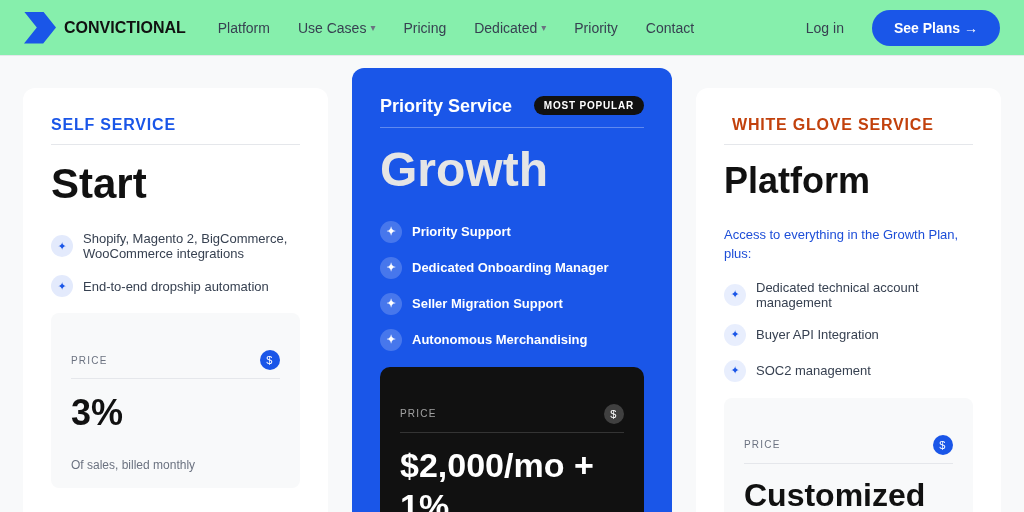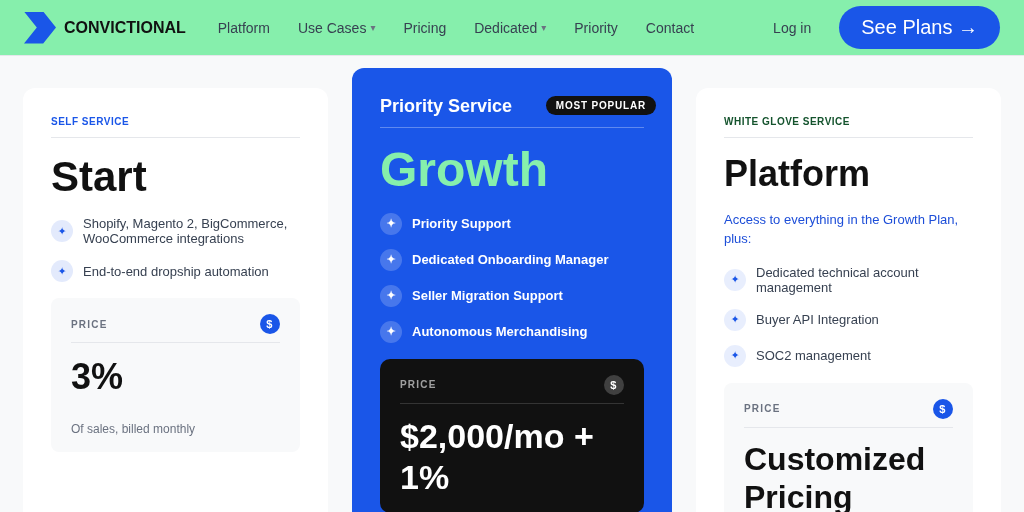--- a/index.html
+++ b/index.html
@@ -18,21 +18,21 @@
       background: #1a56e8;
       clip-path: polygon(0 0, 60% 0, 100% 50%, 60% 100%, 0 100%, 40% 50%);
     }
     .nav-links { display: flex; align-items: center; gap: 28px; }
     .nav-link { font-size: 14px; color: #374151; text-decoration: none; cursor: pointer; display: flex; align-items: center; gap: 4px; }
     .chevron { font-size: 10px; color: #6b7280; }
     .nav-right { display: flex; align-items: center; gap: 16px; }
     .login-btn { font-size: 14px; color: #374151; background: none; border: none; cursor: pointer; padding: 6px 12px; }
     .cta-btn {
       background: #1a56e8; color: #fff; border: none; border-radius: 24px;
-      padding: 10px 22px; font-size: 20px; font-weight: 400; cursor: pointer;
+      padding: 10px 22px; font-size: 14px; font-weight: 700; cursor: pointer;
       display: flex; align-items: center; gap: 6px;
     }
 
     
     .pricing-section {
       display: flex; justify-content: center; gap: 0;
       padding: 32px 24px 32px 24px;
       max-width: 1024px; margin: 0 auto;
     }
 
@@ -43,41 +43,41 @@
     }
     .plan-card.middle {
       background: #1a56e8; color: #fff; border-radius: 12px;
       width: 320px; margin: -20px 12px 0; z-index: 2;
       padding: 28px 28px 24px;
     }
     .plan-card.left { margin-right: 12px; }
     .plan-card.right { margin-left: 12px; }
 
     .plan-type {
-      font-size: 10px; font-weight: 700; letter-spacing: 0.05em; text-transform: uppercase;
+      font-size: 16px; font-weight: 700; letter-spacing: 0.05em; text-transform: uppercase;
       color: #1a56e8; margin-bottom: 10px;
     }
     .plan-card.middle .plan-type { color: #fff; font-size: 18px; font-weight: 600; letter-spacing: 0; text-transform: none; }
-    .plan-card.right .plan-type { color: #14532d; }
+    .plan-card.right .plan-type { color: #c2410c; margin-left: 8px; }
 
     .most-popular-badge {
-      position: absolute; top: 28px; right: 16px;
+      position: absolute; top: 28px; right: 28px;
       background: #111; color: #fff; font-size: 10px; font-weight: 700;
       letter-spacing: 0.08em; text-transform: uppercase;
       padding: 4px 10px; border-radius: 20px;
     }
 
     .plan-divider { border: none; border-top: 1px solid #e5e7eb; margin: 8px 0 16px; }
     .plan-card.middle .plan-divider { border-top-color: rgba(255,255,255,0.3); }
 
     .plan-name {
-      font-size: 42px; font-weight: 700; color: #111; margin: 8px 0 16px;
+      font-size: 42px; font-weight: 700; color: #111; margin: 8px 0 24px;
       line-height: 1.1;
     }
-    .plan-card.middle .plan-name { color: #86efac; font-size: 48px; }
+    .plan-card.middle .plan-name { color: #e5e5e5; font-size: 48px; }
     .plan-card.right .plan-name { font-size: 36px; color: #111; }
 
     .plan-subtitle { font-size: 13px; color: #374151; margin-bottom: 16px; line-height: 1.5; }
     .plan-card.middle .plan-subtitle { color: rgba(255,255,255,0.9); font-weight: 600; }
     .plan-card.right .plan-subtitle { color: #1d4ed8; }
 
     .feature-item {
       display: flex; align-items: center; gap: 10px;
       font-size: 13px; color: #374151; margin-bottom: 14px;
     }
@@ -96,23 +96,23 @@
     }
 
     
     .price-box {
       background: #f8f9fa; border-radius: 8px; padding: 16px 20px;
       margin-top: 16px;
     }
     .plan-card.middle .price-box { background: #111; border-radius: 10px; }
 
     .price-label {
-      font-size: 10px; font-weight: 700; letter-spacing: 0.12em; color: #6b7280;
+      font-size: 10px; font-weight: 400; letter-spacing: 0.12em; color: #6b7280;
       text-transform: uppercase; margin-bottom: 4px;
-      display: flex; align-items: center; justify-content: space-between;
+      display: flex; align-items: center; justify-content: space-between; margin-top: 21px;
     }
     .plan-card.middle .price-label { color: rgba(255,255,255,0.6); }
     .plan-card.right .price-label { color: #6b7280; }
 
     .price-icon {
       width: 20px; height: 20px; border-radius: 50%;
       background: #1a56e8; color: #fff; font-size: 11px;
       display: flex; align-items: center; justify-content: center;
     }
     .plan-card.middle .price-icon { background: rgba(255,255,255,0.2); }

